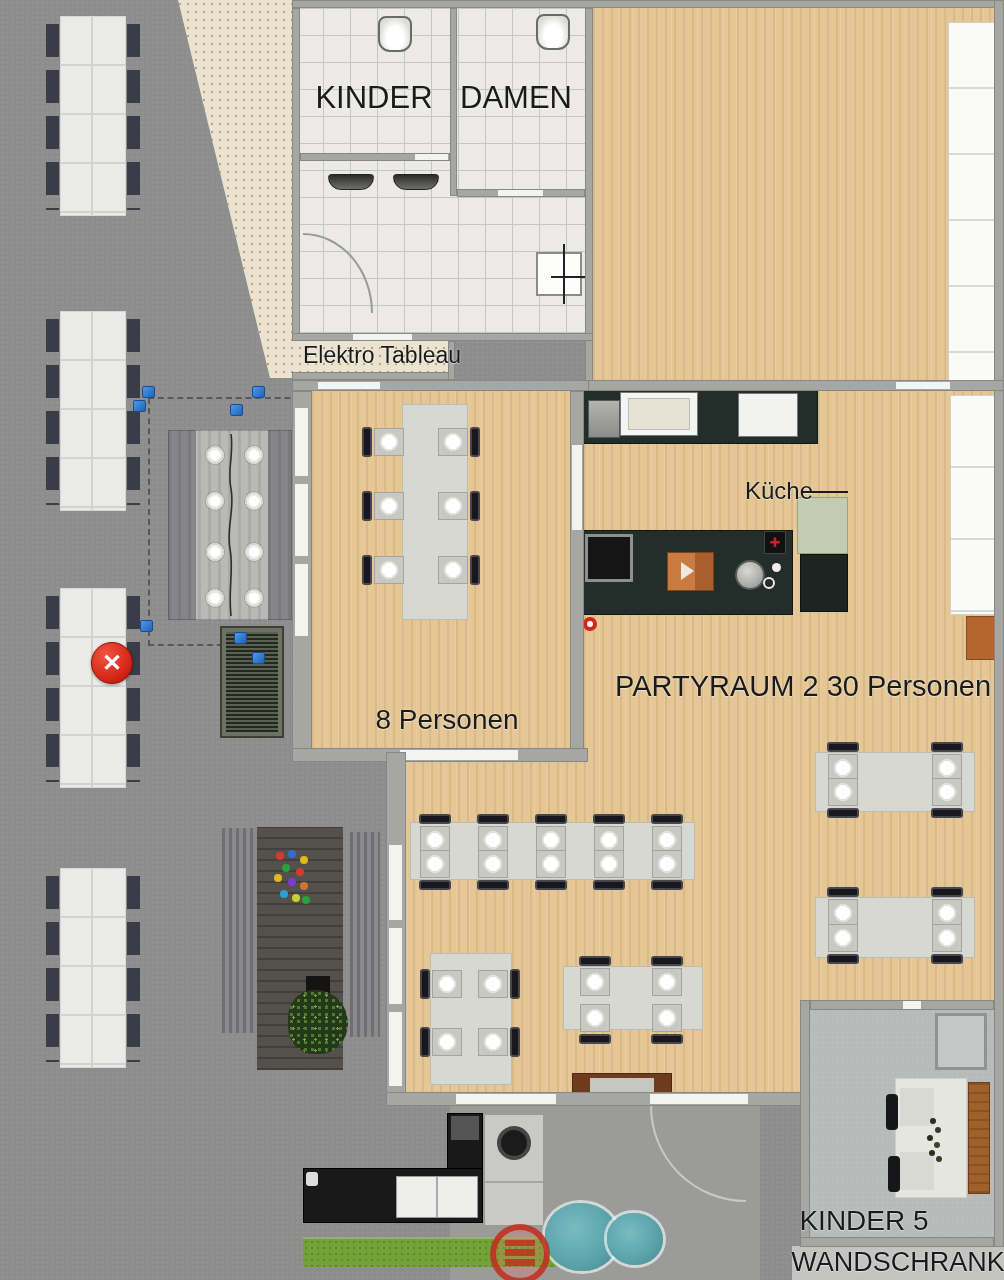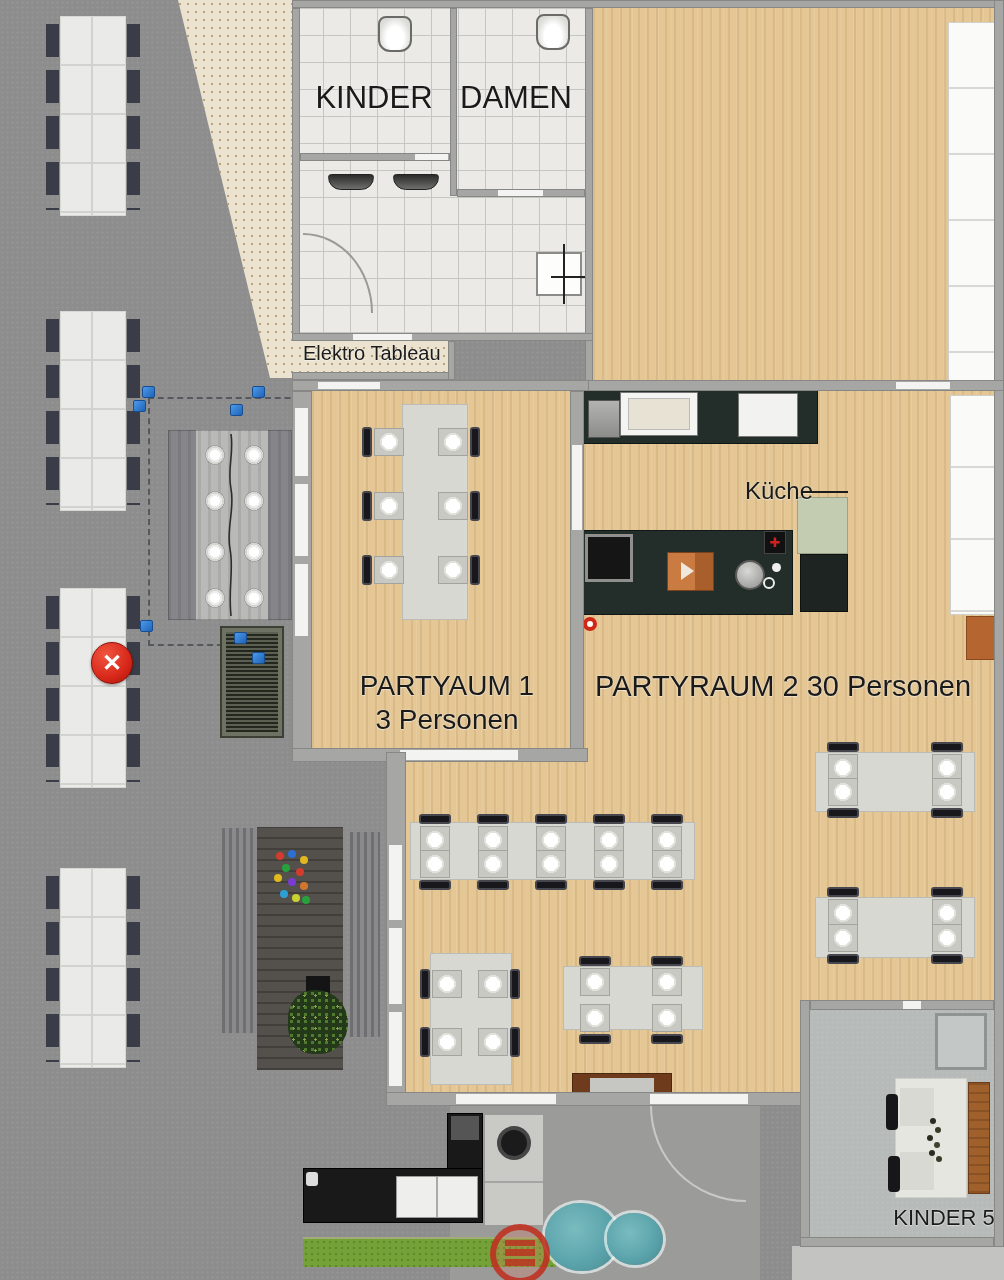--- a/index.html
+++ b/index.html
@@ -131,24 +131,23 @@
   <div class="el lbl" style="left:745px;top:477px;font-size:24px">Küche</div>
   <div class="el" style="left:801px;top:491px;width:47px;height:2px;background:#1b1b1b"></div>
 
   <div class="el ptable" style="left:402px;top:404px;width:66px;height:216px"></div>
   <div class="el chair w" style="left:374px;top:428px"></div>
   <div class="el chair w" style="left:374px;top:492px"></div>
   <div class="el chair w" style="left:374px;top:556px"></div>
   <div class="el chair e" style="left:438px;top:428px"></div>
   <div class="el chair e" style="left:438px;top:492px"></div>
   <div class="el chair e" style="left:438px;top:556px"></div>
-  <div class="el lbl ctr" style="left:447px;top:670px;font-size:28px">PARTYAUM 1</div>
-  <div class="el lbl ctr" style="left:447px;top:704px;font-size:28px">3 Personen</div>
-
-  <div class="el lbl" style="left:595px;top:670px;font-size:29px">PARTYRAUM 2 30 Personen</div>
+  <div class="el lbl ctr" style="left:447px;top:704px;font-size:28px">8 Personen</div>
+
+  <div class="el lbl" style="left:615px;top:670px;font-size:29px">PARTYRAUM 2 30 Personen</div>
 
   <div class="el ptable" style="left:410px;top:822px;width:285px;height:58px"></div>
   <div class="el chair n" style="left:420px;top:826px"></div>
   <div class="el chair n" style="left:478px;top:826px"></div>
   <div class="el chair n" style="left:536px;top:826px"></div>
   <div class="el chair n" style="left:594px;top:826px"></div>
   <div class="el chair n" style="left:652px;top:826px"></div>
   <div class="el chair s" style="left:420px;top:850px"></div>
   <div class="el chair s" style="left:478px;top:850px"></div>
   <div class="el chair s" style="left:536px;top:850px"></div>
@@ -234,23 +233,24 @@
 
   <div class="el pave" style="left:810px;top:1010px;width:184px;height:227px;background-color:#b6bbb9"></div>
   <div class="el" style="left:935px;top:1013px;width:52px;height:57px;background:#c3c7c5;border:3px solid #8f9492"></div>
   <div class="el" style="left:895px;top:1078px;width:72px;height:120px;background:#e6e6e1;border:1px solid #cfcfc9"></div>
   <div class="el" style="left:900px;top:1088px;width:34px;height:38px;background:#d9d9d3"></div>
   <div class="el" style="left:900px;top:1152px;width:34px;height:38px;background:#d9d9d3"></div>
   <div class="el" style="left:968px;top:1082px;width:22px;height:112px;background-color:#a0602c;background-image:repeating-linear-gradient(0deg,rgba(0,0,0,.15) 0 2px,transparent 2px 9px);border:1px solid #6e3c16"></div>
   <div class="el" style="left:886px;top:1094px;width:12px;height:36px;background:#17171a;border-radius:4px"></div>
   <div class="el" style="left:888px;top:1156px;width:12px;height:36px;background:#17171a;border-radius:4px"></div>
   <div class="el" style="left:930px;top:1118px;width:6px;height:6px;border-radius:50%;background:#2b2b20;box-shadow:5px 9px 0 #3a3a28,-3px 17px 0 #2b2b20,4px 24px 0 #41412e,-1px 32px 0 #2b2b20,6px 38px 0 #3a3a28"></div>
-  <div class="el lbl ctr" style="left:944px;top:1205px;font-size:22px">KINDER 5</div>
-
-  <div class="el lbl" style="left:303px;top:342px;font-size:20px">Elektro Tableau</div>
+  <div class="el lbl ctr" style="left:864px;top:1205px;font-size:28px">KINDER 5</div>
+  <div class="el lbl ctr" style="left:898px;top:1247px;font-size:27px">WANDSCHRANK</div>
+
+  <div class="el lbl" style="left:303px;top:342px;font-size:23px">Elektro Tableau</div>
 
   <div class="el handle" style="left:142px;top:386px"></div>
   <div class="el handle" style="left:133px;top:400px"></div>
   <div class="el handle" style="left:252px;top:386px"></div>
   <div class="el handle" style="left:230px;top:404px"></div>
   <div class="el handle" style="left:140px;top:620px"></div>
   <div class="el handle" style="left:234px;top:632px"></div>
   <div class="el handle" style="left:252px;top:652px"></div>
   <div class="el redx" style="left:91px;top:642px">
       <span>✕</span>

